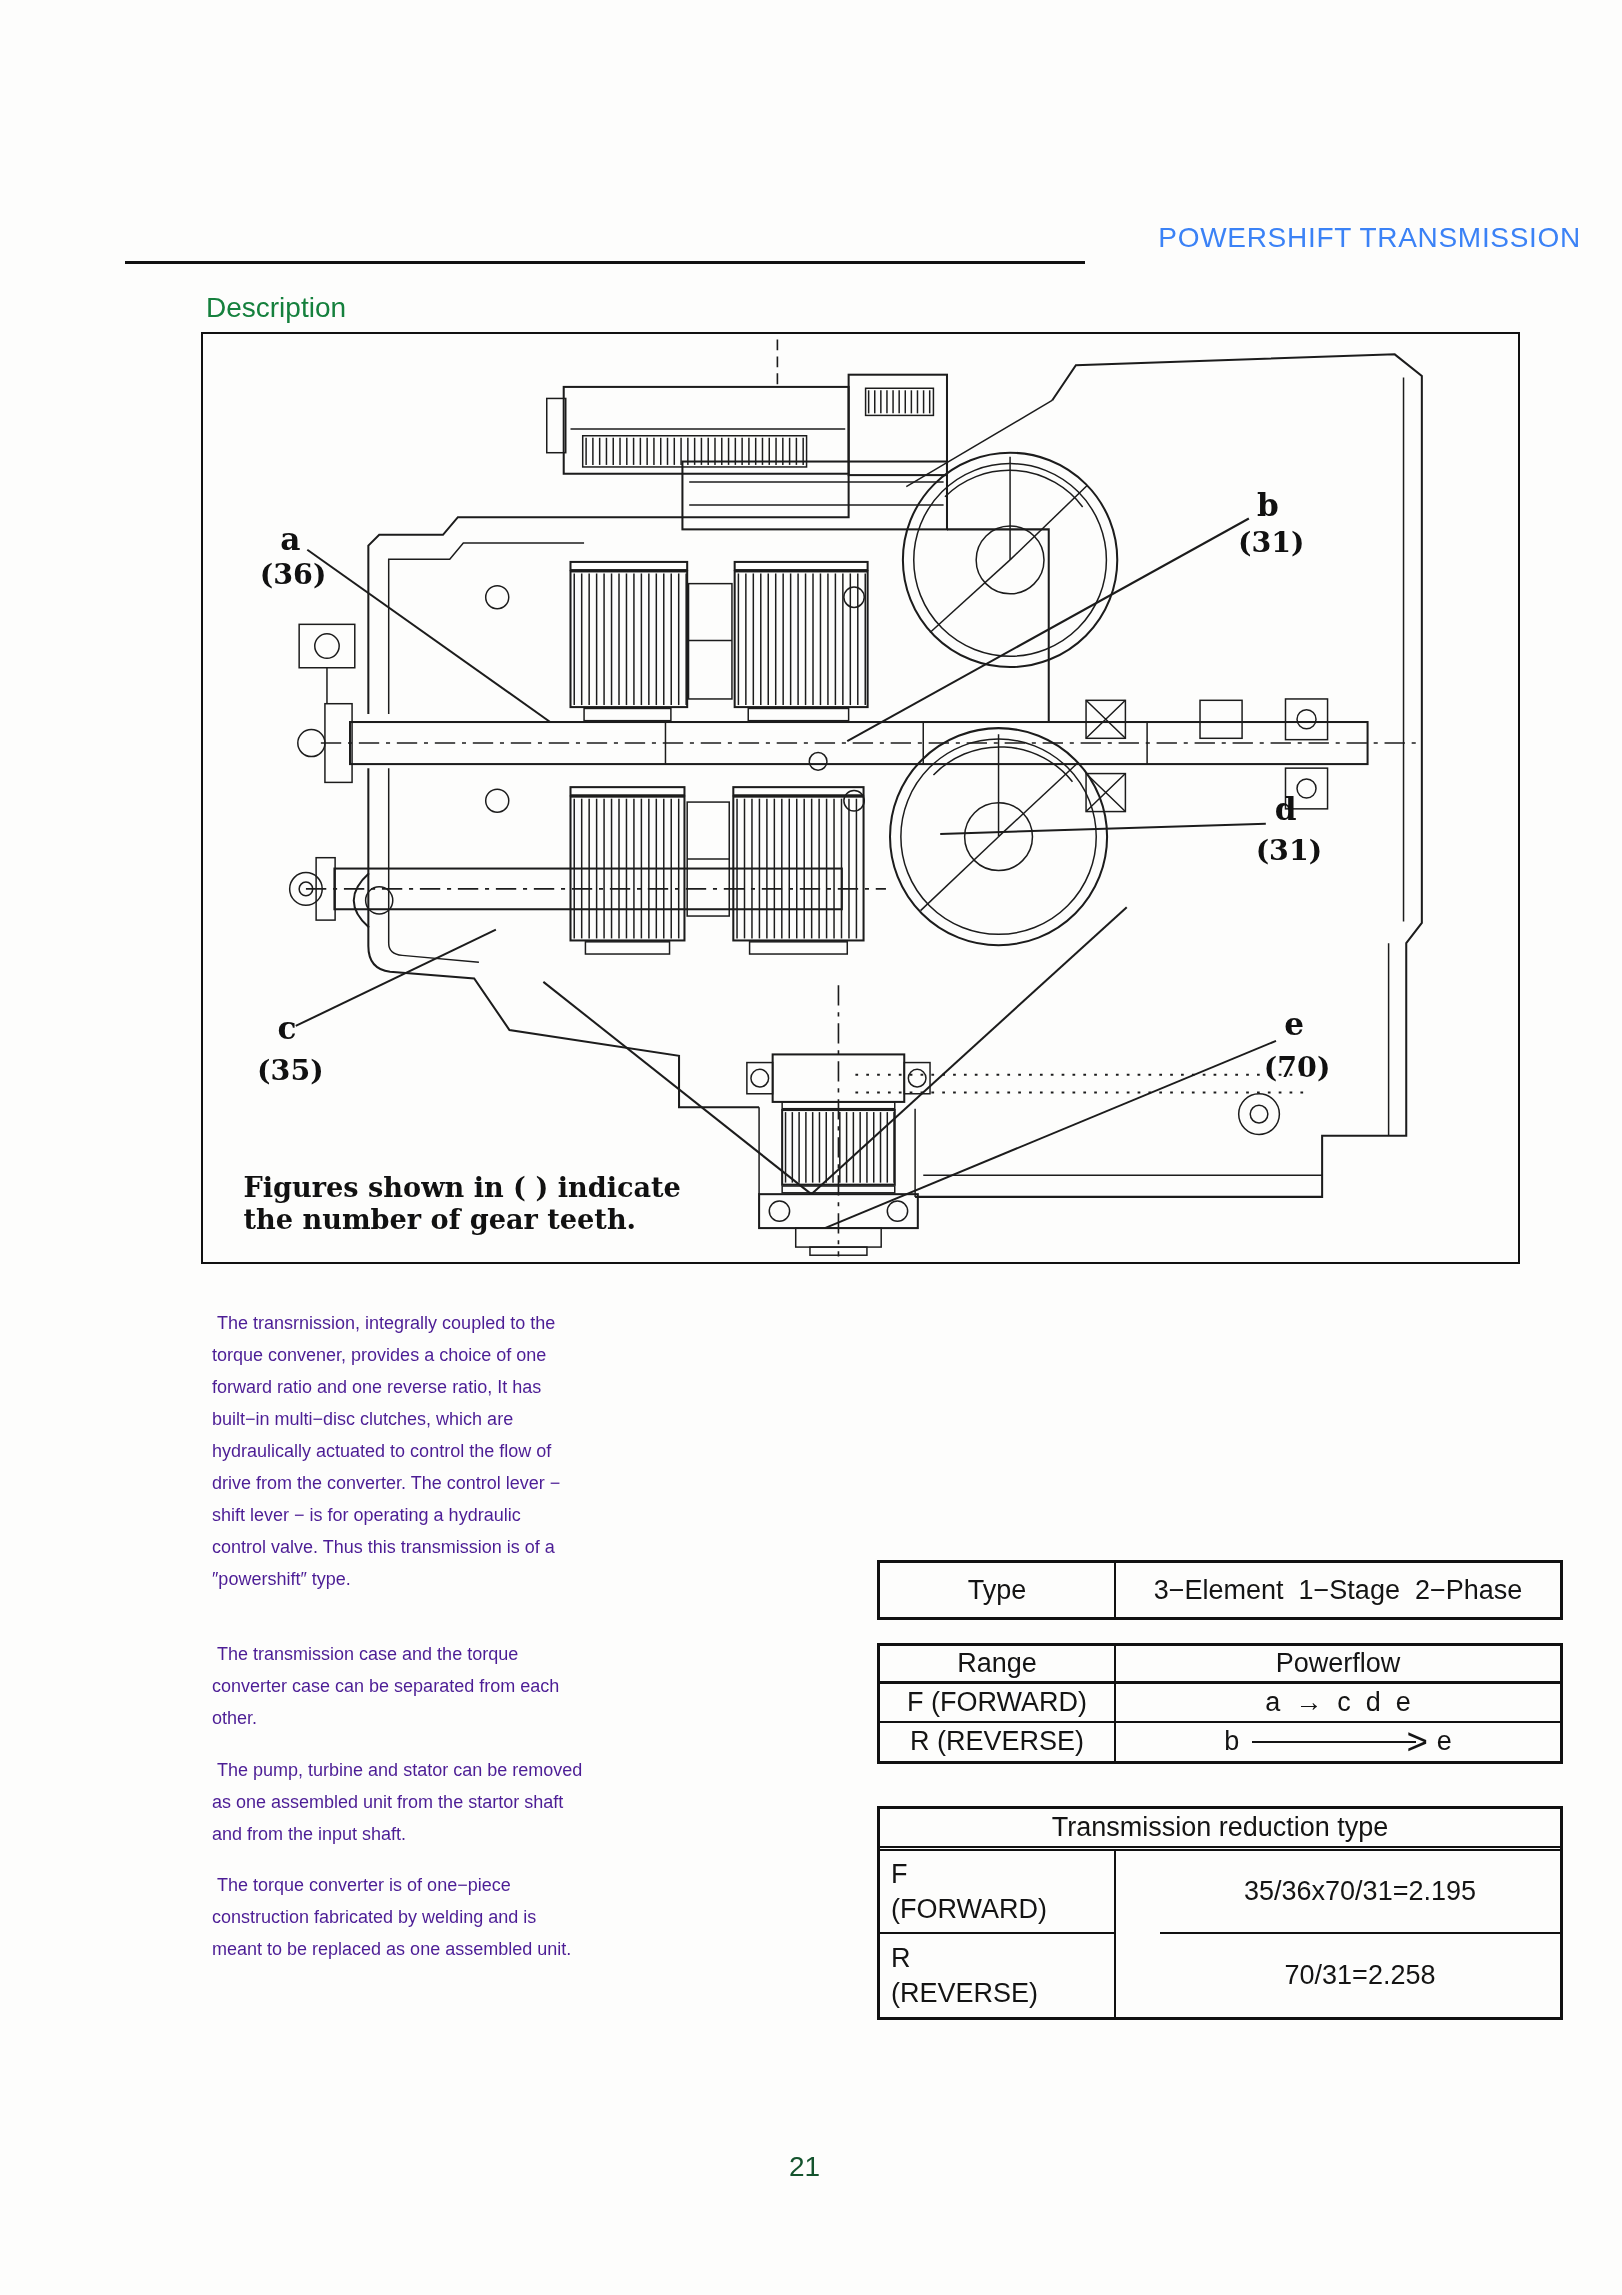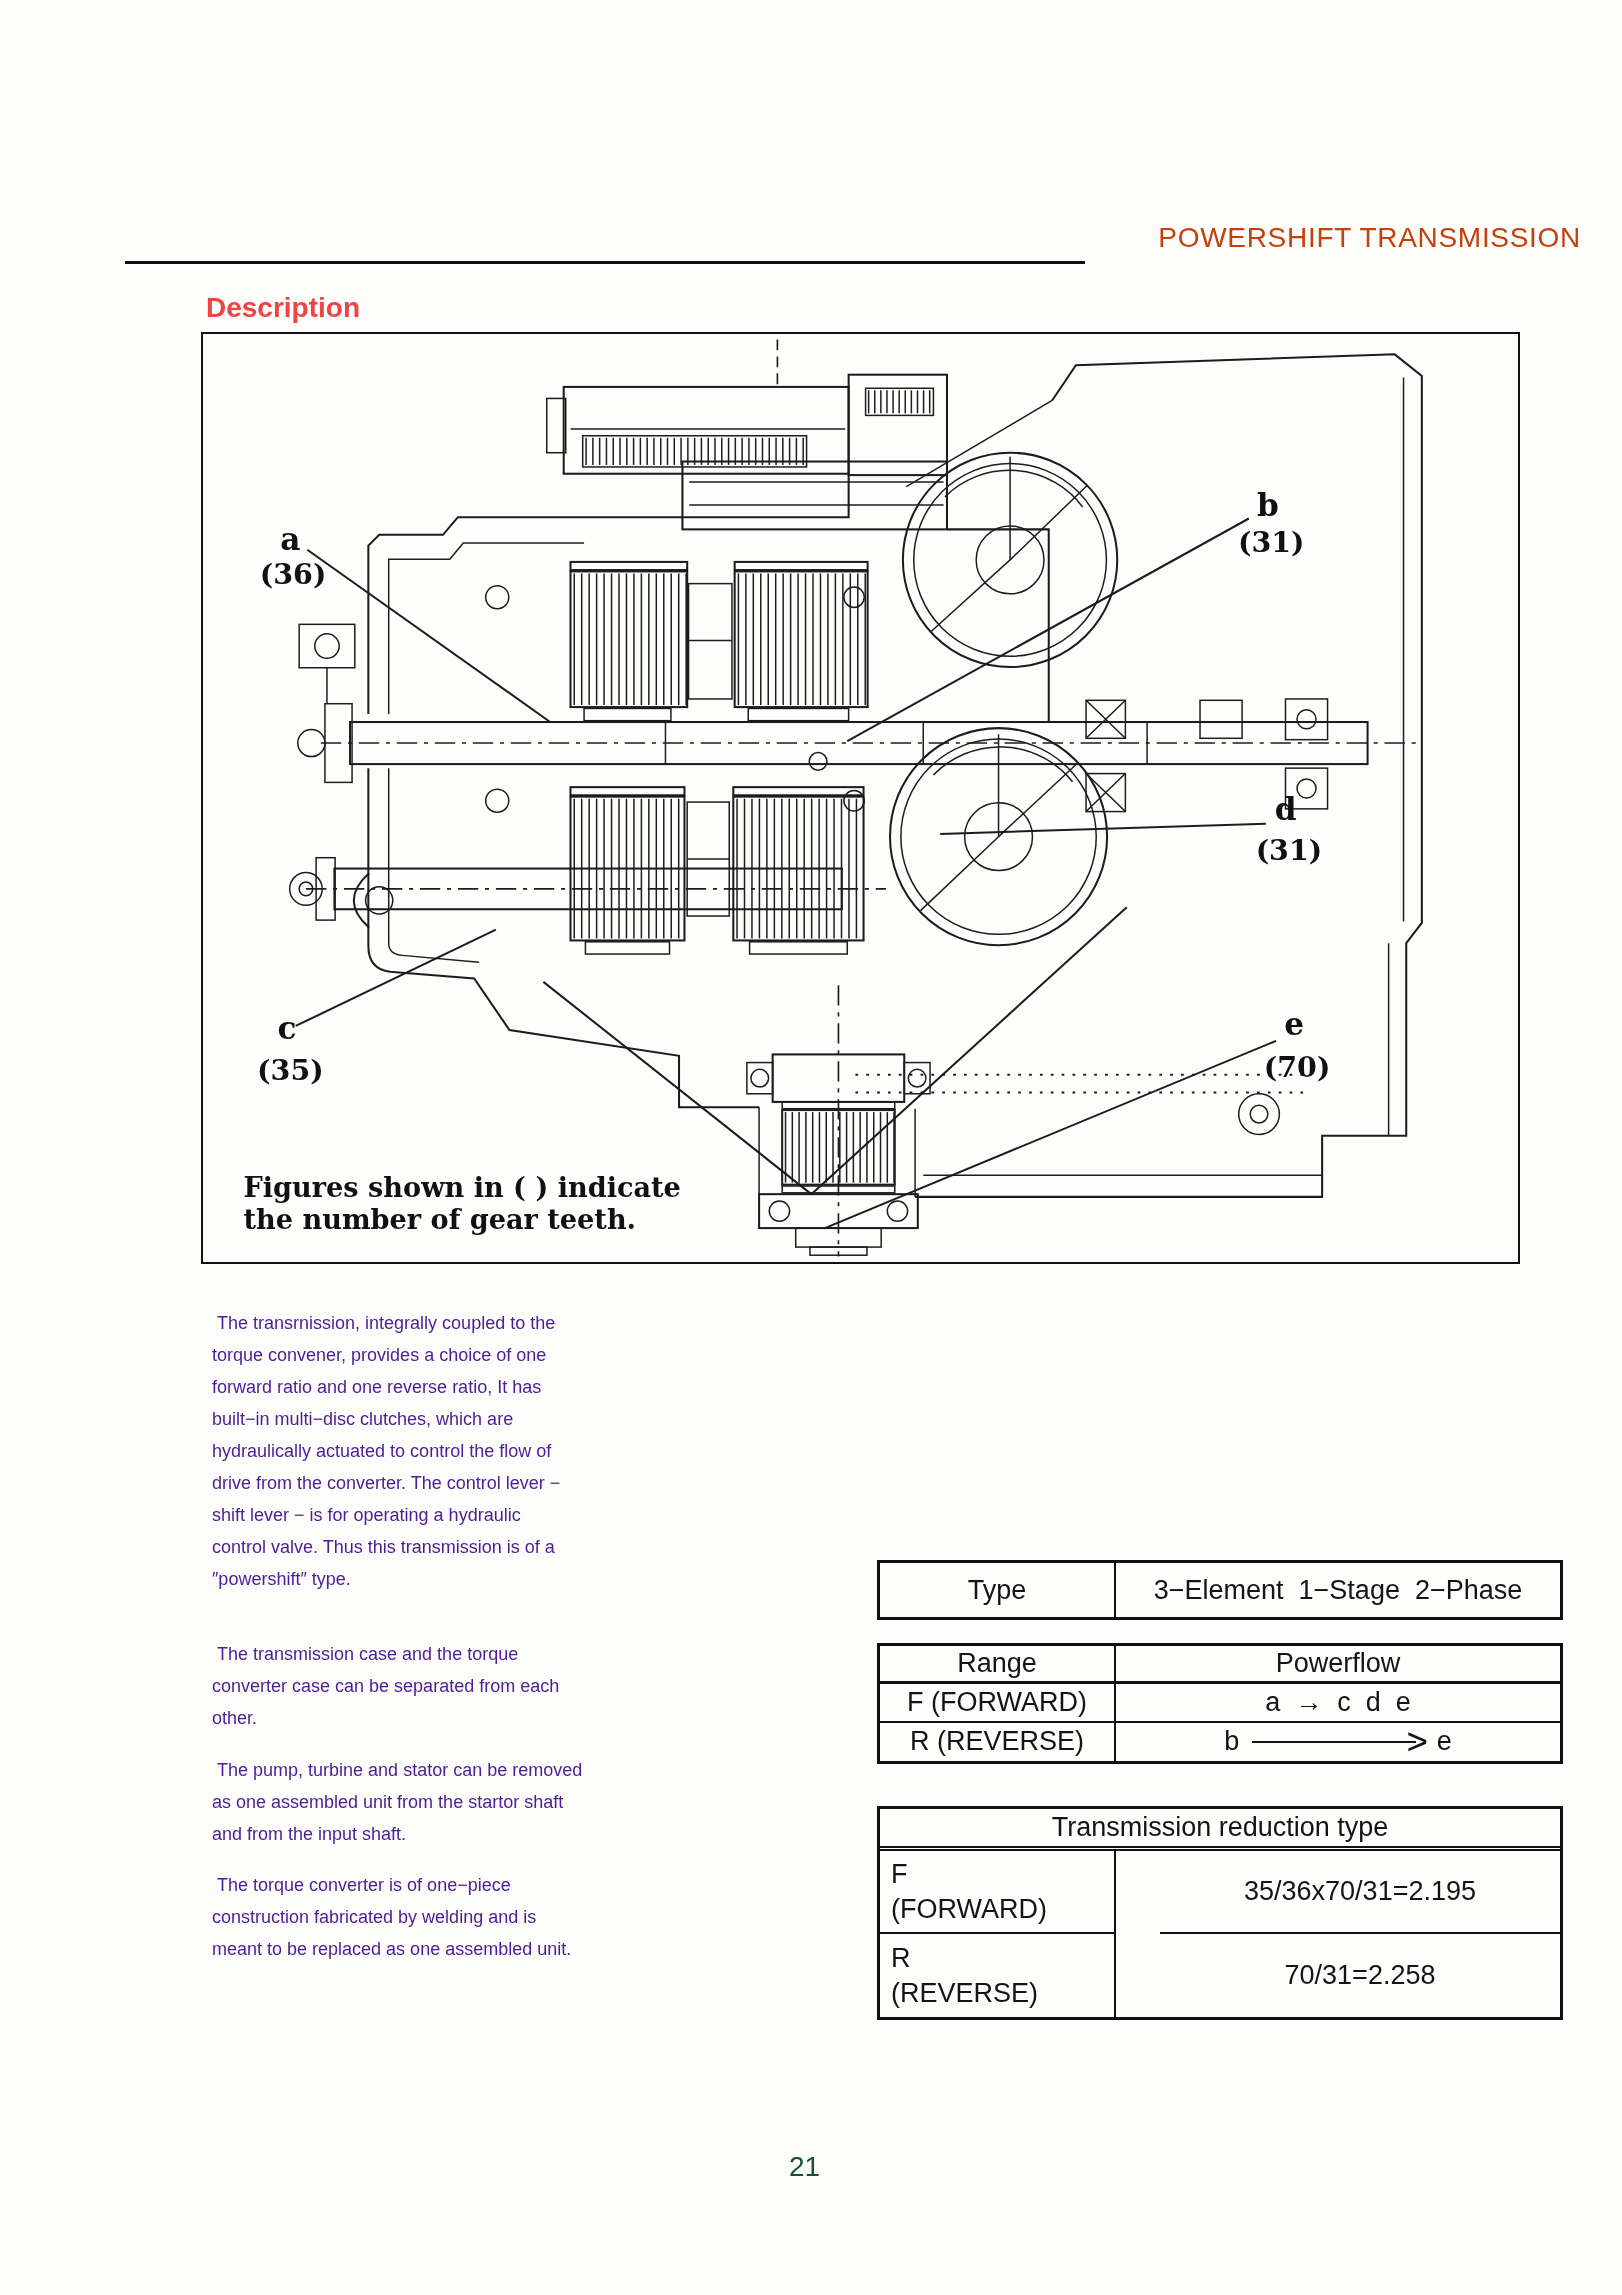--- a/index.html
+++ b/index.html
@@ -1,21 +1,21 @@
 <!DOCTYPE html>
 <html style="font-size:11px"><head>
 <meta charset="utf-8">
 <style>
   html,body{margin:0;padding:0;width:1622px;height:2295px;background:#fdfdfc;}
   #page{position:relative;width:1622px;height:2295px;background:#fdfdfc;color:#161616;
         font-family:"Liberation Sans",sans-serif;}
   .abs{position:absolute;}
-  #header-title{top:222px;right:41px;font-size:28px;letter-spacing:0.7px;color:#c2410c;}
+  #header-title{top:222px;right:41px;font-size:28px;letter-spacing:0.7px;color:#3b82f6;}
   #top-rule{top:261px;left:125px;width:960px;height:3.4px;background:#111;}
-  #section-label{top:292px;left:206px;font-size:28px;color:#ef4444;font-weight:bold;}
+  #section-label{top:292px;left:206px;font-size:28px;color:#15803d;}
   #figure-box{top:332px;left:201px;width:1319px;height:932px;border:2.7px solid #111;background:#fdfdfc;box-sizing:border-box;}
   #figure-svg{width:100%;height:100%;}
   #figure-svg path,#figure-svg rect,#figure-svg circle,#figure-svg line,#figure-svg polyline
     {fill:none;stroke:#1c1c1c;stroke-width:3;}
   #figure-svg .thin{stroke-width:2.2;}
   #figure-svg .dashdot{stroke-dasharray:30 10 6 10;stroke-width:2.4;}
   #figure-svg .dash{stroke-dasharray:16 9;stroke-width:2.4;}
   #figure-svg .dot{stroke-dasharray:4 12;stroke-width:3;}
   #figure-svg .leader{stroke-width:3;}
   #figure-svg .hatchlines line{stroke:#1c1c1c;stroke-width:2.2;}

